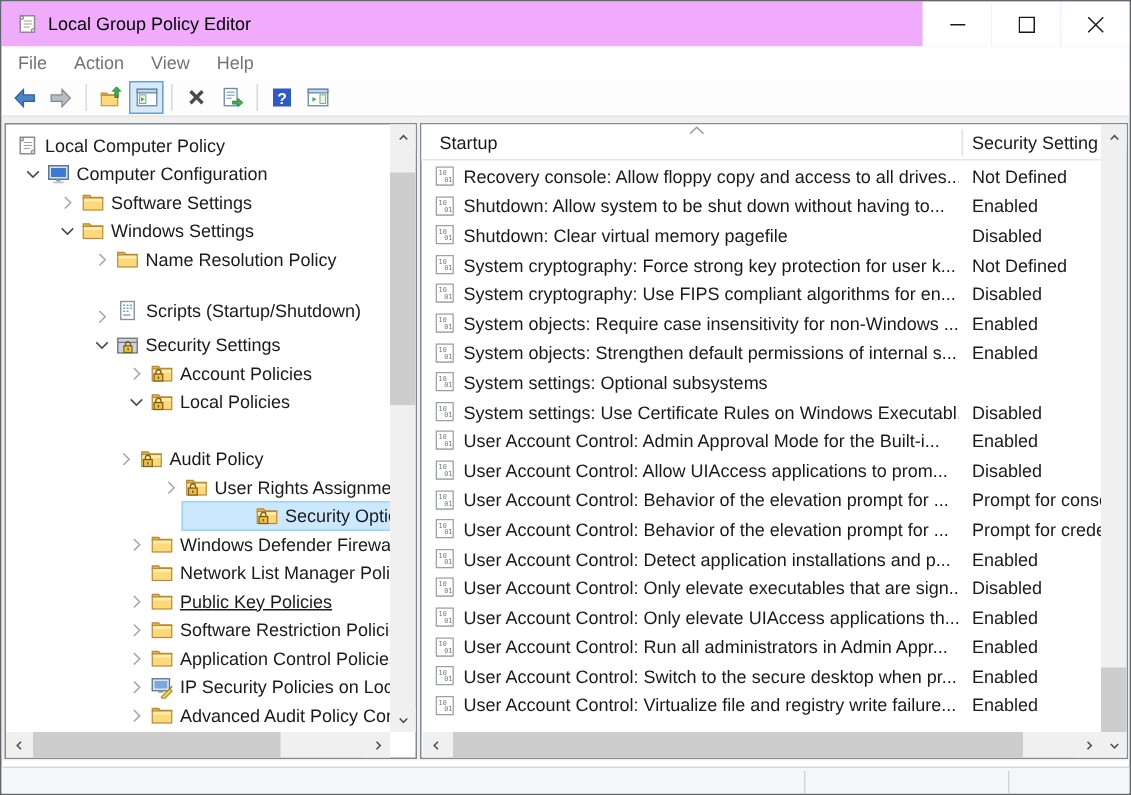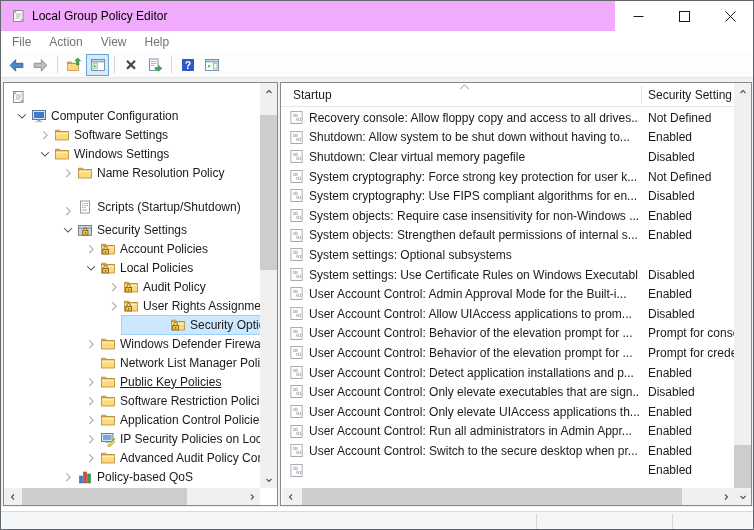--- a/index.html
+++ b/index.html
@@ -199,20 +199,21 @@
           <div class="trow" style="padding-left: 4px;">
             <span class="titem">
               <span class="ticon">
                 <svg viewBox="0 0 16 16" width="16" height="16">
                   <rect x="3.5" y="2.5" width="9.5" height="11" fill="#FDFDF5" stroke="#8C8C94"></rect>
                   <circle cx="4.6" cy="3.8" r="1.1" fill="#E8E8DC" stroke="#8C8C94" stroke-width="0.8"></circle>
                   <circle cx="12" cy="12.4" r="1.1" fill="#E8E8DC" stroke="#8C8C94" stroke-width="0.8"></circle>
                   <path d="M5.8 6h5.5M5.8 8h5.5M5.8 10h4" stroke="#9AA0A6" stroke-width="0.8"></path>
                 </svg>
               </span>
+              <span class="tlabel">Local Computer Policy</span>
             </span>
           </div>
           <div class="trow" style="padding-left: 10px;">
             <span class="expander">
               <svg viewBox="0 0 16 16" width="14" height="14">
                 <path d="M3.6 6l4.4 4.4L12.4 6" fill="none" stroke="#4A4A4A" stroke-width="1.2"></path>
               </svg>
             </span>
             <span class="titem">
               <span class="ticon">
@@ -349,21 +350,21 @@
                   <rect x="1.5" y="5" width="13" height="8" fill="#FCD97A" stroke="#B98A34" stroke-width="0.8"></rect>
                   <rect x="2.1" y="5.5" width="11.8" height="1.8" fill="#FFEFAF"></rect>
                   <path d="M3.9 8.4V7.2a1.7 1.7 0 0 1 3.4 0v1.2" fill="none" stroke="#7A5C14" stroke-width="0.9"></path>
                   <rect x="2.7" y="8.4" width="5.8" height="4.6" fill="#F0C04C" stroke="#7A5C14" stroke-width="0.8"></rect>
                   <rect x="5.1" y="10" width="1" height="1.7" fill="#7A5C14"></rect>
                 </svg>
               </span>
               <span class="tlabel">Local Policies</span>
             </span>
           </div>
-          <div class="trow" style="padding-left: 102px;">
+          <div class="trow" style="padding-left: 72px; margin-top: 19px;">
             <span class="expander">
               <svg viewBox="0 0 16 16" width="14" height="14">
                 <path d="M6 3.8l4.4 4.4L6 12.6" fill="none" stroke="#A6A6A6" stroke-width="1.2"></path>
               </svg>
             </span>
             <span class="titem">
               <span class="ticon">
                 <svg viewBox="0 0 16 16" width="16" height="16">
                   <path d="M1.5 5V3.2h4.2l1.2 1.4h7.6V5z" fill="#E8B14C" stroke="#B98A34" stroke-width="0.8"></path>
                   <rect x="1.5" y="5" width="13" height="8" fill="#FCD97A" stroke="#B98A34" stroke-width="0.8"></rect>
@@ -816,20 +817,21 @@
           </div>
           <div class="lrow">
             <span class="licon">
               <svg viewBox="0 0 16 16" width="15" height="15">
                 <rect x="2" y="1.5" width="12" height="12.8" fill="#FFF" stroke="#9CA1A7" stroke-width="0.9"></rect>
                 <text x="3.6" y="7.4" font-size="4.8" fill="#6E747B" font-family="'DejaVu Sans Mono',monospace">10</text>
                 <text x="7.6" y="12" font-size="4.8" fill="#6E747B" font-family="'DejaVu Sans Mono',monospace">01</text>
                 <path d="M2.5 14.3h11" stroke="#9CA1A7" stroke-width="0.7" stroke-dasharray="1.3 1"></path>
               </svg>
             </span>
+            <span class="lpolicy">User Account Control: Virtualize file and registry write failure...</span>
             <span class="lsetting">Enabled</span>
           </div>
         </div>
       <div id="list-vscroll" class="sb">
         <div class="sb-arrow up">
             <svg width="10" height="10" viewBox="0 0 12 12">
               <path d="M3 7.2L6 4.2l3 3" fill="none" stroke="#505050" stroke-width="1.3"></path>
             </svg>
           </div>
         <div class="sb-thumb"></div>

